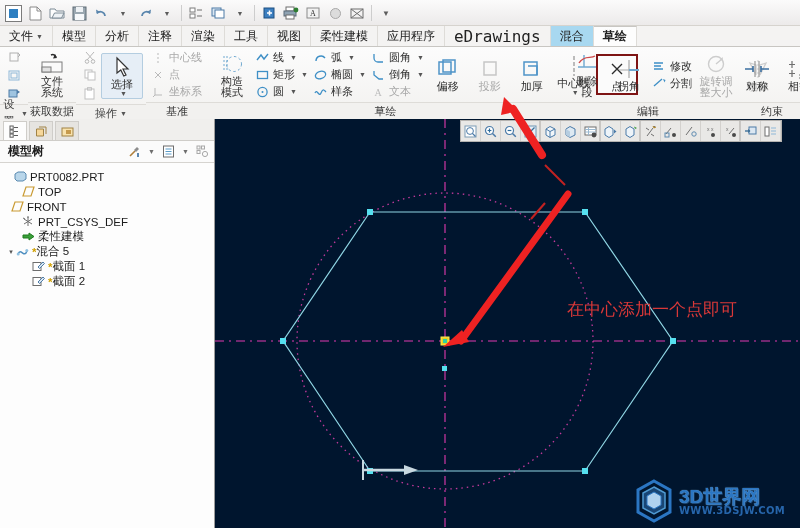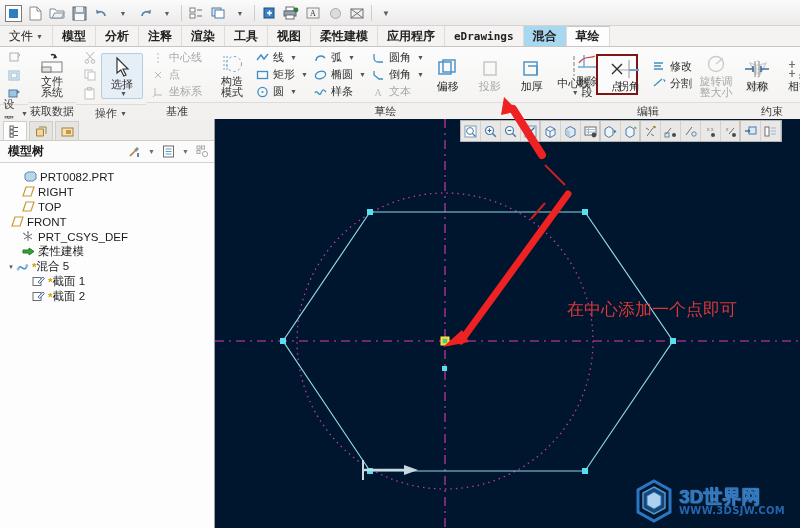--- a/index.html
+++ b/index.html
@@ -36,24 +36,24 @@
 
   
   .tabbar {
     position:absolute; left:0; top:26px; width:800px; height:21px;
     background:#f4f3f2; border-bottom:1px solid #c8c6c2;
     display:flex; align-items:stretch;
   }
   .tab {
     display:flex; align-items:center; padding:0 9px;
     font-size:12px; color:#222; border-right:1px solid #dedcd8;
-    white-space:nowrap; cursor:default;font-weight:bold;
+    white-space:nowrap; cursor:default;
   }
   .tab.file { background:#f4f3f2; font-weight:normal; }
-  .tab.mono { font-family:"DejaVu Sans Mono", monospace; font-size:11px; }
+  .tab.mono { font-family:"DejaVu Sans Mono", monospace; font-size:16px; }
   .tab.active { background:#a8d8f0; }
   .tab.current { background:#fdfdfd; border-top:1px solid #c8c6c2; font-weight:bold; }
   .caretdown { font-size:7px; margin-left:3px; color:#555; }
 
   
   .ribbon {
     position:absolute; left:0; top:47px; width:800px; height:72px;
     background:linear-gradient(#fcfcfc,#f2f1ef);
     border-bottom:1px solid #c8c6c2;
     display:flex; align-items:stretch;
@@ -688,38 +688,30 @@
               <rect x="1" y="1" width="3" height="3" fill="none" stroke="#a8a8a8"></rect>
               <rect x="5.5" y="1" width="3" height="3" fill="none" stroke="#a8a8a8"></rect>
               <rect x="1" y="5.5" width="3" height="3" fill="none" stroke="#a8a8a8"></rect>
               <circle cx="9" cy="9" r="2.6" fill="none" stroke="#a8a8a8"></circle>
             </svg>
         </span>
       </span>
     </div>
     <div class="treebody">
 
-      <div class="trow" style="padding-left:14px">
+      <div class="trow" style="padding-left:4px">
         <span class="tw"></span>
         <span class="ic">
           <svg width="13" height="11" viewBox="0 0 13 11">
               <path d="M1 3l3-2h6l2 2v5l-3 2H3l-2-2z" fill="#b9d6ea" stroke="#5a8ab0"></path>
             </svg>
         </span>
         <span>PRT0082.PRT</span>
       </div>
 
-      <div class="trow" style="padding-left:22px">
-        <span class="ic">
-          <svg width="13" height="11" viewBox="0 0 13 11">
-              <path d="M4 1h8l-3 9H1z" fill="none" stroke="#c99a32" stroke-width="1.2"></path>
-            </svg>
-        </span>
-        <span>RIGHT</span>
-      </div>
       <div class="trow" style="padding-left:22px">
         <span class="ic">
           <svg width="13" height="11" viewBox="0 0 13 11">
               <path d="M4 1h8l-3 9H1z" fill="none" stroke="#c99a32" stroke-width="1.2"></path>
             </svg>
         </span>
         <span>TOP</span>
       </div>
       <div class="trow" style="padding-left:11px">
         <span class="ic">

